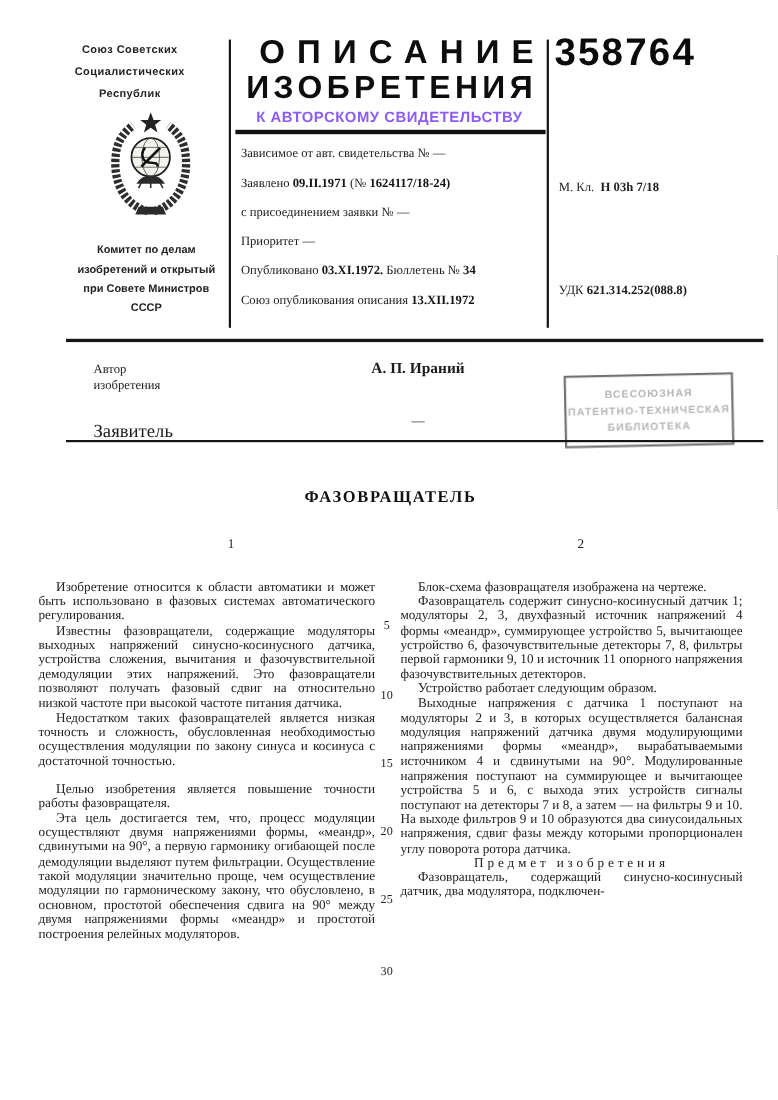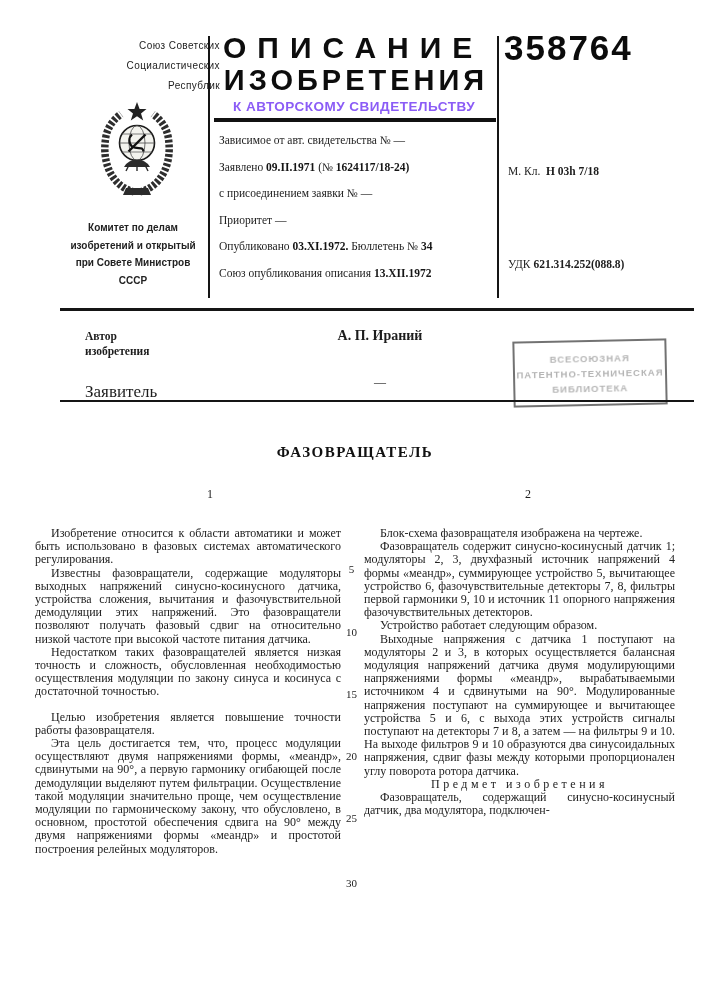--- a/index.html
+++ b/index.html
@@ -3,34 +3,34 @@
 <meta charset="utf-8">
 <style>
   html,body{margin:0;padding:0;background:#888;}
   .page{
     position:relative;width:707px;height:1000px;margin:0 auto;
     background:#fff;color:#1d1d1d;overflow:hidden;
     font-family:"Liberation Serif", serif;
   }
 
   
-  .union{position:absolute;left:50px;top:36px;width:170px;text-align:right;
-    font-family:"Liberation Sans",sans-serif;font-weight:normal;font-size:10px;
+  .union{position:absolute;left:33px;top:36px;width:170px;text-align:center;
+    font-family:"Liberation Sans",sans-serif;font-weight:bold;font-size:10px;
     line-height:20px;letter-spacing:.4px;color:#222;}
   .emblem{position:absolute;left:95px;top:101px;}
   .committee{position:absolute;left:38px;top:219px;width:190px;text-align:center;
     font-family:"Liberation Sans",sans-serif;font-weight:bold;font-size:10px;
     line-height:17.5px;color:#222;}
 
   
   .vline{position:absolute;top:36px;width:2px;height:262px;background:#151515;}
   .vline.v1{left:208px;} .vline.v2{left:497px;}
 
   
-  .doc-type-1{position:absolute;left:212px;top:31px;width:284px;text-align:left;
+  .doc-type-1{position:absolute;left:212px;top:31px;width:284px;text-align:right;
     font-family:"Liberation Sans",sans-serif;font-weight:bold;font-size:30px;
     letter-spacing:11px;text-indent:11px;color:#0d0d0d;white-space:nowrap;}
   .doc-type-2{position:absolute;left:212px;top:64px;width:284px;text-align:center;
     font-family:"Liberation Sans",sans-serif;font-weight:bold;font-size:29px;
     letter-spacing:4px;text-indent:4px;color:#0d0d0d;white-space:nowrap;}
   .doc-sub{position:absolute;left:212px;top:99px;width:284px;text-align:center;
     font-family:"Liberation Sans",sans-serif;font-weight:bold;font-size:13.5px;
     letter-spacing:.5px;color:#8b5cf6;white-space:nowrap;}
   .thick-underline{position:absolute;left:214px;top:118px;width:282px;height:4px;background:#111;}
 
@@ -45,21 +45,21 @@
   .mkl{position:absolute;left:508px;top:165px;font-size:11.5px;white-space:nowrap;}
   .udk{position:absolute;left:508px;top:258px;font-size:11.5px;white-space:nowrap;}
   .mkl b,.udk b{font-weight:bold;}
 
   
   .hrule{position:absolute;background:#151515;}
   .hrule.r1{left:60px;top:308px;width:634px;height:3px;}
   .hrule.r2{left:60px;top:400px;width:634px;height:2px;}
 
   
-  .author-label{position:absolute;left:85px;top:329px;font-size:11.5px;line-height:15px;font-weight:bold;}
+  .author-label{position:absolute;left:85px;top:329px;font-size:11.5px;line-height:15px;}
   .author-name{position:absolute;left:290px;top:328px;width:180px;text-align:center;
     font-weight:bold;font-size:14px;}
   .applicant-label{position:absolute;left:85px;top:382px;font-size:17px;}
   .applicant-value{position:absolute;left:290px;top:375px;width:180px;text-align:center;font-size:12px;}
 
   .stamp{position:absolute;left:513px;top:340px;width:150px;height:62px;
     border:2px solid #4f4f4f;transform:rotate(-1.2deg);
     display:flex;flex-direction:column;justify-content:center;
     text-align:center;filter:blur(.6px);opacity:.8;}
   .stamp div{font-family:"Liberation Sans",sans-serif;font-weight:bold;font-size:9.5px;

